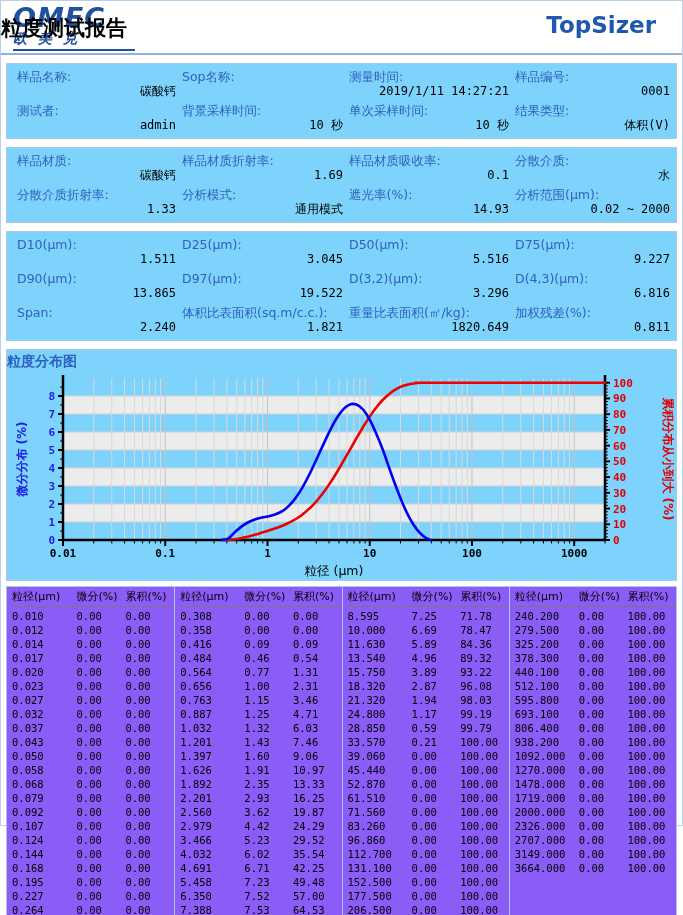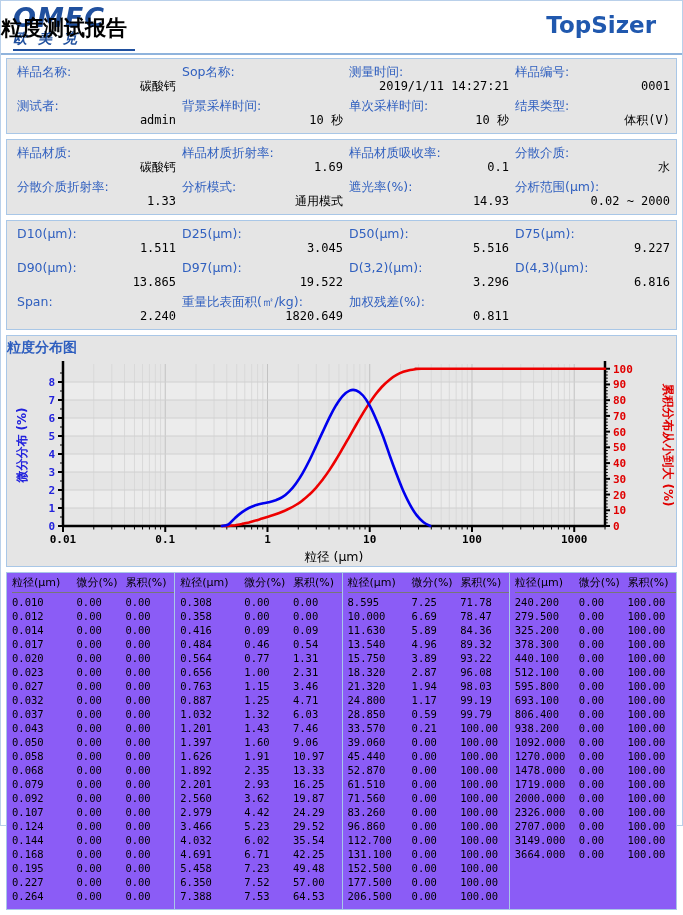--- a/index.html
+++ b/index.html
@@ -7,21 +7,21 @@
   .page{width:683px;height:826px;box-sizing:border-box;border:1px solid #b9d0ea;background:#fff;}
   
   .hdr{height:52px;position:relative;}
   .logo{position:absolute;left:12px;top:4px;width:122px;}
   .logo-txt{font-family:"DejaVu Sans",sans-serif;font-style:italic;font-weight:800;font-size:27px;line-height:25px;color:#20509e;letter-spacing:1px;}
   .logo-sub{font-family:"DejaVu Sans",sans-serif;font-style:italic;font-weight:700;font-size:14px;color:#20509e;letter-spacing:11px;border-bottom:2px solid #20509e;padding-bottom:1px;white-space:nowrap;}
   .ttl{position:absolute;left:0;right:0;top:13px;text-align:left;font-size:21px;font-weight:700;color:#000;}
   .prod{position:absolute;right:26px;top:11px;font-size:23px;font-weight:600;color:#2058ae;}
   .hrule{height:2px;background:#8fb3dc;margin-bottom:3px;}
   
-  .panel{border:1px solid #a9c7e7;margin:0 5px 5px 5px;padding:5px 0 1px 10px;background:#e5e5e5;}
+  .panel{border:1px solid #a9c7e7;margin:8px 5px 5px 5px;padding:5px 0 1px 10px;background:#7dd3fc;}
   .fgrid{display:grid;grid-template-columns:165px 167px 166px 1fr;}
   .field{margin-bottom:4px;padding-right:6px;}
   .flabel{color:#2f5fbf;font-size:12.5px;line-height:15px;white-space:nowrap;}
   .fvalue{color:#000;font-size:12px;line-height:15px;min-height:15px;white-space:nowrap;
           font-family:"DejaVu Sans Mono","DejaVu Sans",monospace;text-align:right;}
   
   .chartp{padding:2px 0 0 0;height:232px;box-sizing:border-box;}
   .chart-title{text-align:left;color:#2f5fbf;font-weight:700;font-size:14px;line-height:18px;}
   #dist-chart{display:block;margin-left:6px;}
   .tickL{fill:#2222dd;font:bold 11px "DejaVu Sans Mono",monospace;}
@@ -155,20 +155,24 @@
         <div class="flabel">D(3,2)(μm):</div>
         <div class="fvalue">3.296</div>
       </div>
       <div class="field">
         <div class="flabel">D(4,3)(μm):</div>
         <div class="fvalue">6.816</div>
       </div>
       <div class="field">
         <div class="flabel">Span:</div>
         <div class="fvalue">2.240</div>
+      </div>
+      <div class="field">
+        <div class="flabel">体积比表面积(sq.m/c.c.):</div>
+        <div class="fvalue">1.821</div>
       </div>
       <div class="field">
         <div class="flabel">重量比表面积(㎡/kg):</div>
         <div class="fvalue">1820.649</div>
       </div>
       <div class="field">
         <div class="flabel">加权残差(%):</div>
         <div class="fvalue">0.811</div>
       </div>
     </div>

